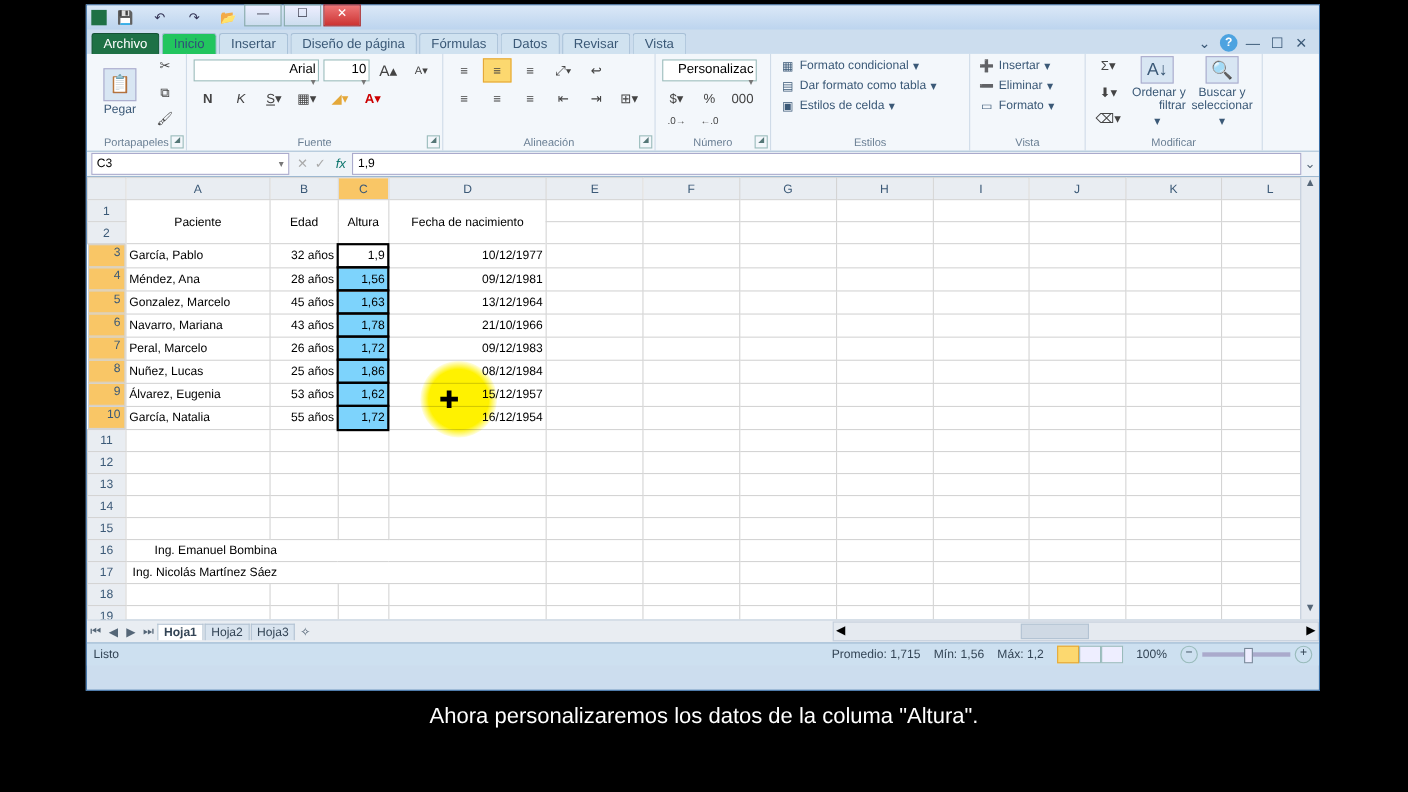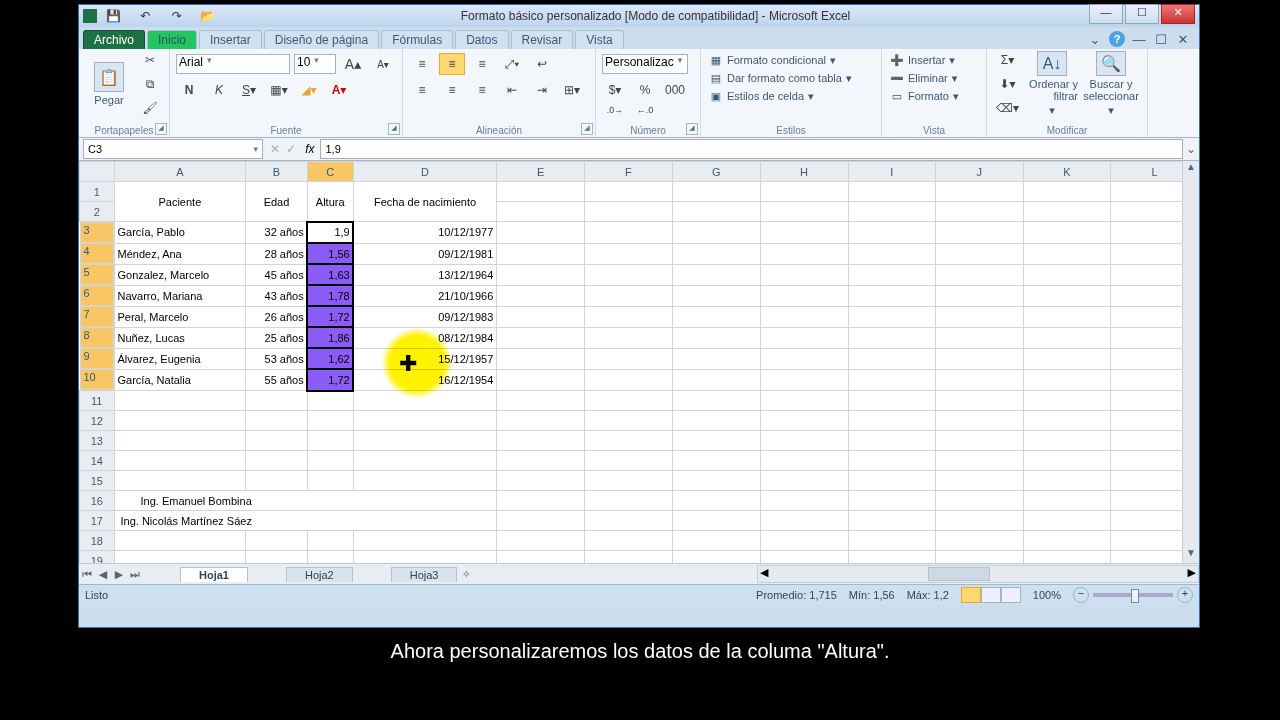--- a/index.html
+++ b/index.html
@@ -18,51 +18,51 @@
 .tabstrip .rightctl { margin-left:auto; display:flex; gap:6px; padding:2px 8px; color:#3b5977; font-size:13px;}
 .tabstrip .rightctl span{display:inline-flex;align-items:center;justify-content:center;width:16px;height:16px;}
 .tabstrip .help{background:#4da3e0;border-radius:50%;color:#fff;font-weight:bold;font-size:11px;}
 .ribbon { height:88px; background:#f3f7fb; border-bottom:1px solid #9db8d0; display:flex; }
 .rgroup { border-right:1px solid #cfdbe8; padding:2px 6px 12px 6px; display:flex; flex-direction:column; position:relative;}
 .rgroup .glabel { position:absolute; bottom:0; left:0; right:0; text-align:center; font-size:10px; color:#6a7f94; padding-bottom:1px;}
 .rgroup .dlg { position:absolute; right:2px; bottom:2px; width:10px; height:10px; border:1px solid #9bb; font-size:7px; text-align:center; line-height:8px; color:#577;}
 .rowflex { display:flex; align-items:center; gap:4px; height:26px;}
 .rbtn { display:inline-flex; align-items:center; justify-content:center; min-width:20px; height:20px; border:1px solid transparent; padding:0 2px; font-size:12px; color:#444;}
 .rbtn.on{border-color:#e4a839;background:#fcd86f;}
-.sel { border:1px solid #9bb; background:#fff; font-size:12px; height:18px; display:flex; align-items:flex-start; padding:0 2px;}
+.sel { border:1px solid #9bb; background:#fff; font-size:12px; height:18px; display:flex; align-items:flex-end; padding:0 2px;flex-direction:column;}
 .sel .dd{margin-left:4px;color:#777;font-size:9px;}
 .bigbtn { display:flex; flex-direction:column; align-items:center; justify-content:center; width:48px; height:66px; font-size:11px; color:#3b5977; gap:2px;}
 .bigbtn .ico { width:28px; height:28px; background:#d8e6f3; border:1px solid #aac; display:flex; align-items:center; justify-content:center; font-size:16px;}
 .smalltxtbtn{display:flex;align-items:center;gap:4px;font-size:11px;color:#3b5977;height:18px;padding:0 2px;}
 .smalltxtbtn .ic{width:14px;height:14px;display:inline-flex;align-items:center;justify-content:center;}
 .fxbar { height:22px; background:#eef3f8; border-bottom:1px solid #9db8d0; display:flex; align-items:center;}
 .namebox { width:170px; height:18px; border:1px solid #aac; background:#fff; margin:0 4px; display:flex; align-items:center; padding:0 4px; font-size:11px;}
 .namebox .dd{margin-left:auto;color:#777;font-size:9px;}
-.fxbar .fxico{margin:0 6px;font-style:italic;color:#000000;}
+.fxbar .fxico{margin:0 6px;font-style:italic;color:#0f766e;}
 .fxbar .fxval{flex:1;border:1px solid #aac;background:#fff;height:18px;display:flex;align-items:center;padding:0 4px;font-size:11px;}
 .gridwrap{position:relative;height:402px;background:#fff;overflow:hidden;}
 table.grid{border-collapse:collapse;table-layout:fixed;}
 table.grid th,table.grid td{border:1px solid #d4d4d4;font-size:11px;font-family:Arial,sans-serif;padding:1px 3px;white-space:nowrap;overflow:hidden;height:17px;}
 table.grid th{background:#e9edf2;color:#3b5977;font-weight:normal;}
 table.grid th.corner{background:#e9edf2;width:26px;}
 table.grid .rowh{background:#e9edf2;text-align:center;width:26px;color:#3b5977;}
 table.grid .rowh.sel{background:#f9c666;}
 table.grid th.csel{background:#f9c666;}
 .colA{width:128px;text-align:left;} .colB{width:56px;text-align:right;} .colC{width:40px;text-align:right;} .colD{width:140px;text-align:right;}
 .genc{width:88px;}
 .dbox{border:1.5px solid #000;}
-.selborder{outline:2px solid #000;outline-offset:-1px;background:#8b5cf6;}
+.selborder{outline:2px solid #000;outline-offset:-1px;background:#7dd3fc;}
 .hdrrow th{text-align:center;}
 .highlight{position:absolute;left:303px;top:167px;width:70px;height:70px;border-radius:50%;background:radial-gradient(circle,#fff200 20%,#fff200 55%,rgba(255,242,0,0) 72%);pointer-events:none;mix-blend-mode:multiply;}
 .cursor{position:absolute;left:320px;top:190px;font-size:22px;color:#000;pointer-events:none;}
 .vscroll{position:absolute;right:0;top:0;width:16px;bottom:0;background:#e5eaf0;border-left:1px solid #c3cedb;}
 .vscroll .up,.vscroll .dn{height:16px;text-align:center;font-size:10px;color:#567;}
 .sheettabs{height:20px;background:#e9edf2;border-top:1px solid #b9c9d8;display:flex;align-items:center;font-size:11px;}
 .sheettabs .navb{width:16px;text-align:center;color:#567;}
-.sheettabs .st{padding:1px 18px;border:1px solid #b3c3d3;background:#d9e4ef;border-bottom:none;margin-right:1px;color:#345;margin-left:37px;}
+.sheettabs .st{padding:1px 5px;border:1px solid #b3c3d3;background:#d9e4ef;border-bottom:none;margin-right:1px;color:#345;}
 .sheettabs .st.active{background:#fff;font-weight:bold;}
 .sheettabs .hscroll{margin-left:auto;width:440px;height:16px;background:#e5eaf0;border:1px solid #c3cedb;position:relative;}
 .sheettabs .hscroll .th{position:absolute;left:170px;width:60px;top:1px;bottom:1px;background:#cfd9e4;border:1px solid #b3c3d3;}
 .statusbar{height:20px;background:#cde0f0;border-top:1px solid #9db8d0;display:flex;align-items:center;font-size:11px;color:#345;padding:0 6px;gap:12px;}
 .statusbar .spacer{flex:1;}
 .zoom{display:flex;align-items:center;gap:4px;}
 .zbtn{width:14px;height:14px;border:1px solid #9bb;border-radius:50%;text-align:center;line-height:11px;font-size:11px;}
 .zslider{width:80px;height:4px;background:#aac;position:relative;}
 .zslider .kn{position:absolute;left:38px;top:-4px;width:6px;height:12px;background:#eef;border:1px solid #789;}
 .subtitle{position:absolute;left:0;right:0;top:640px;text-align:center;color:#ffffff;font-size:20px;font-family:Arial;}
@@ -77,21 +77,20 @@
 <div class="window">
 
   <div class="titlebar">
     <span class="app-ico"></span>
     <span class="qat">
       <span class="rbtn">💾</span>
       <span class="rbtn">↶</span>
       <span class="rbtn">↷</span>
       <span class="rbtn">📂</span>
     </span>
-    <div class="title">Formato básico personalizado  [Modo de compatibilidad] - Microsoft Excel</div>
     <div class="winbtns">
       <div>—</div>
       <div>☐</div>
       <div class="close">✕</div>
     </div>
   </div>
 
   <div class="tabstrip">
     <div class="tab file">Archivo</div>
     <div class="tab active">Inicio</div>

